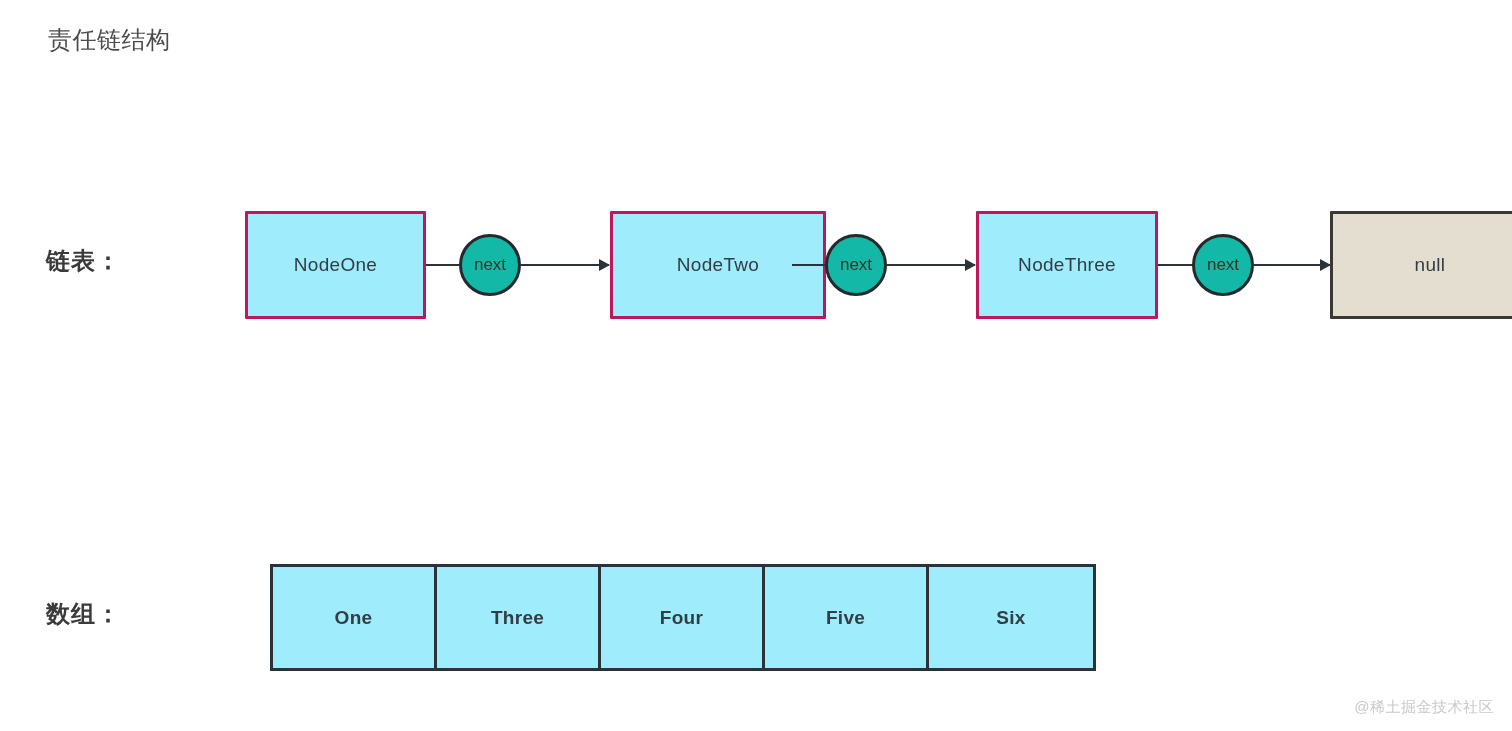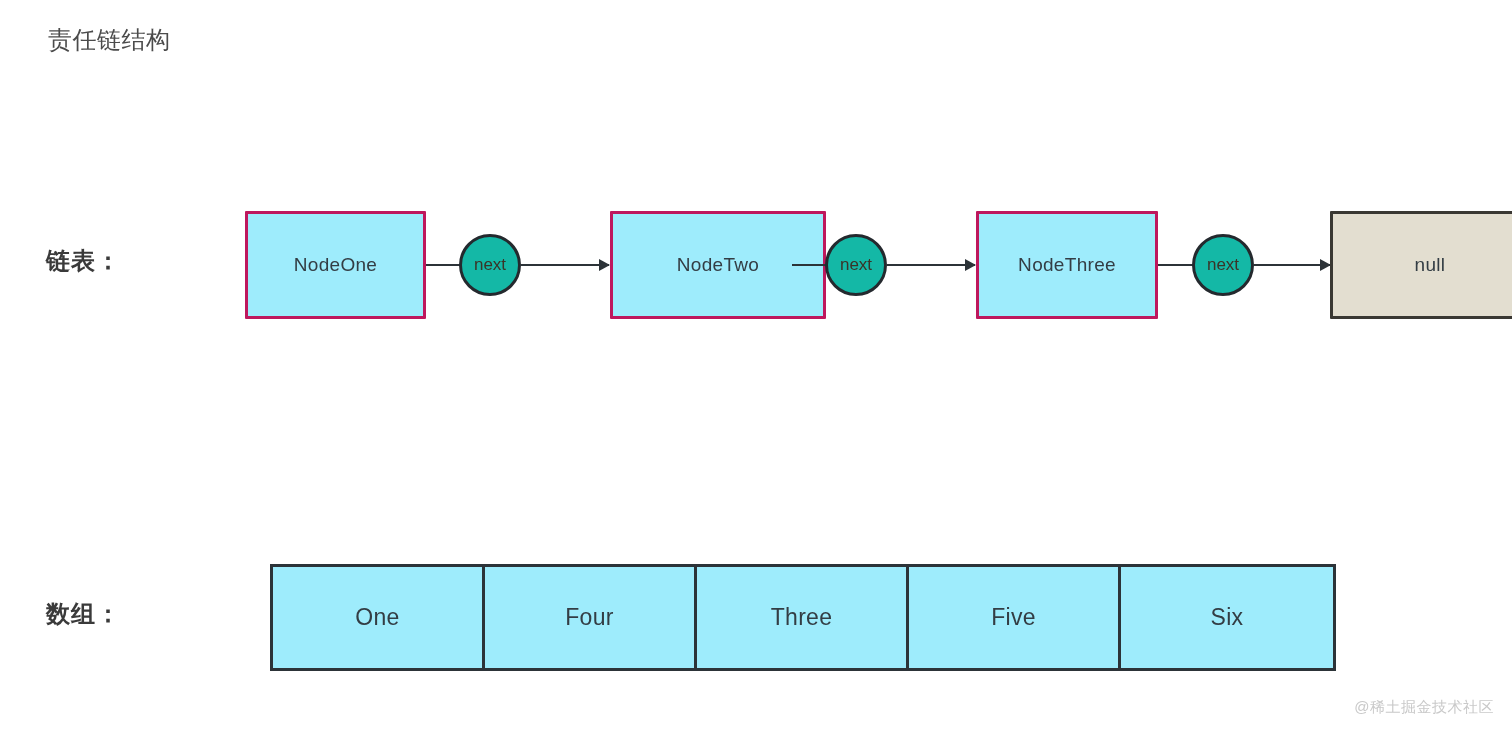--- a/index.html
+++ b/index.html
@@ -133,31 +133,32 @@
     position: absolute;
     left: 270px;
     top: 564px;
     height: 107px;
     display: flex;
     box-sizing: border-box;
     border: 3px solid #2c3338;
     background: #9EECFC;
   }
   .array-cell {
-    width: 212px;
+    width: 164px;
     height: 100%;
     box-sizing: border-box;
     border-right: 3px solid #2c3338;
     background: #9EECFC;
     display: flex;
     align-items: center;
     justify-content: center;
-    font-size: 23px;
+    font-size: 19px;
     color: #333d44;
     letter-spacing: 0.3px;
+    font-weight: bold;
   }
   .array-cell:last-child { border-right: none; }
 
   
   #watermark {
     position: absolute;
     right: 18px;
     bottom: 14px;
     font-size: 15px;
     color: #c9c9c9;
@@ -198,19 +199,19 @@
 
   <div class="connector-arrow" id="arrow-3"></div>
 
   <div class="node-box terminal" id="node-null">null</div>
 </div>
 
 <div class="row-label" id="label-array">数组：</div>
 
 <div id="array-row">
   <div class="array-cell">One</div>
+  <div class="array-cell">Three</div>
   <div class="array-cell">Four</div>
-  <div class="array-cell">Three</div>
   <div class="array-cell">Five</div>
   <div class="array-cell">Six</div>
 </div>
 
 <div id="watermark">@稀土掘金技术社区</div>
 
 </body></html>

